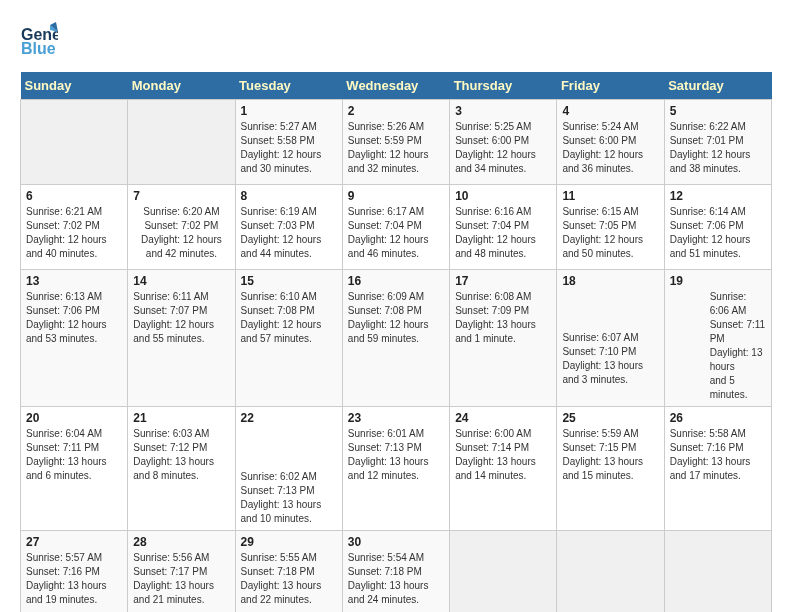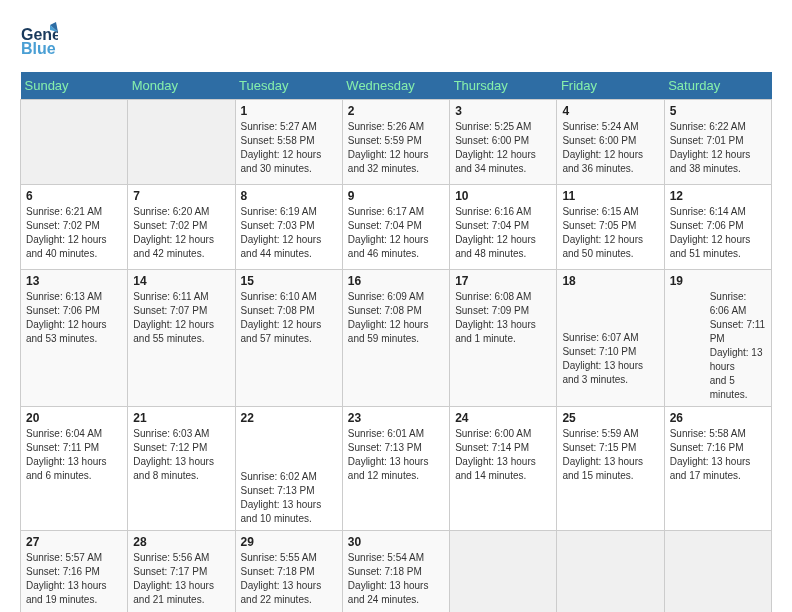--- a/index.html
+++ b/index.html
@@ -28,25 +28,25 @@
       font-size: 16px;
       color: #1a3a5c;
     }
     table {
       width: 100%;
       border-collapse: collapse;
       font-size: 11px;
     }
     thead tr th {
       background-color: #2e6da4;
-      color: #86efac;
+      color: #fef9c3;
       padding: 6px 4px;
       text-align: left;
       font-size: 13px;
-      font-weight: normal;
+      font-weight: bold;
       margin-left: 17px;
     }
     tbody tr td {
       vertical-align: top;
       padding: 4px 5px;
       border: 1px solid #ccc;
       width: calc(100% / 7);
       min-height: 80px;
       height: 85px;
     }
@@ -151,21 +151,21 @@
       <tr>
         <td>
           <span class="day-num">6</span>
           <div class="day-info" style="white-space: pre-line;">Sunrise: 6:21 AM
 Sunset: 7:02 PM
 Daylight: 12 hours
 and 40 minutes.</div>
         </td>
         <td>
           <span class="day-num">7</span>
-          <div class="day-info" style="white-space: pre-line;">Sunrise: 6:20 AM
+          <div class="day-info" style="white-space: pre-line; text-align: center;">Sunrise: 6:20 AM
 Sunset: 7:02 PM
 Daylight: 12 hours
 and 42 minutes.</div>
         </td>
         <td>
           <span class="day-num">8</span>
           <div class="day-info" style="white-space: pre-line;">Sunrise: 6:19 AM
 Sunset: 7:03 PM
 Daylight: 12 hours
 and 44 minutes.</div>

